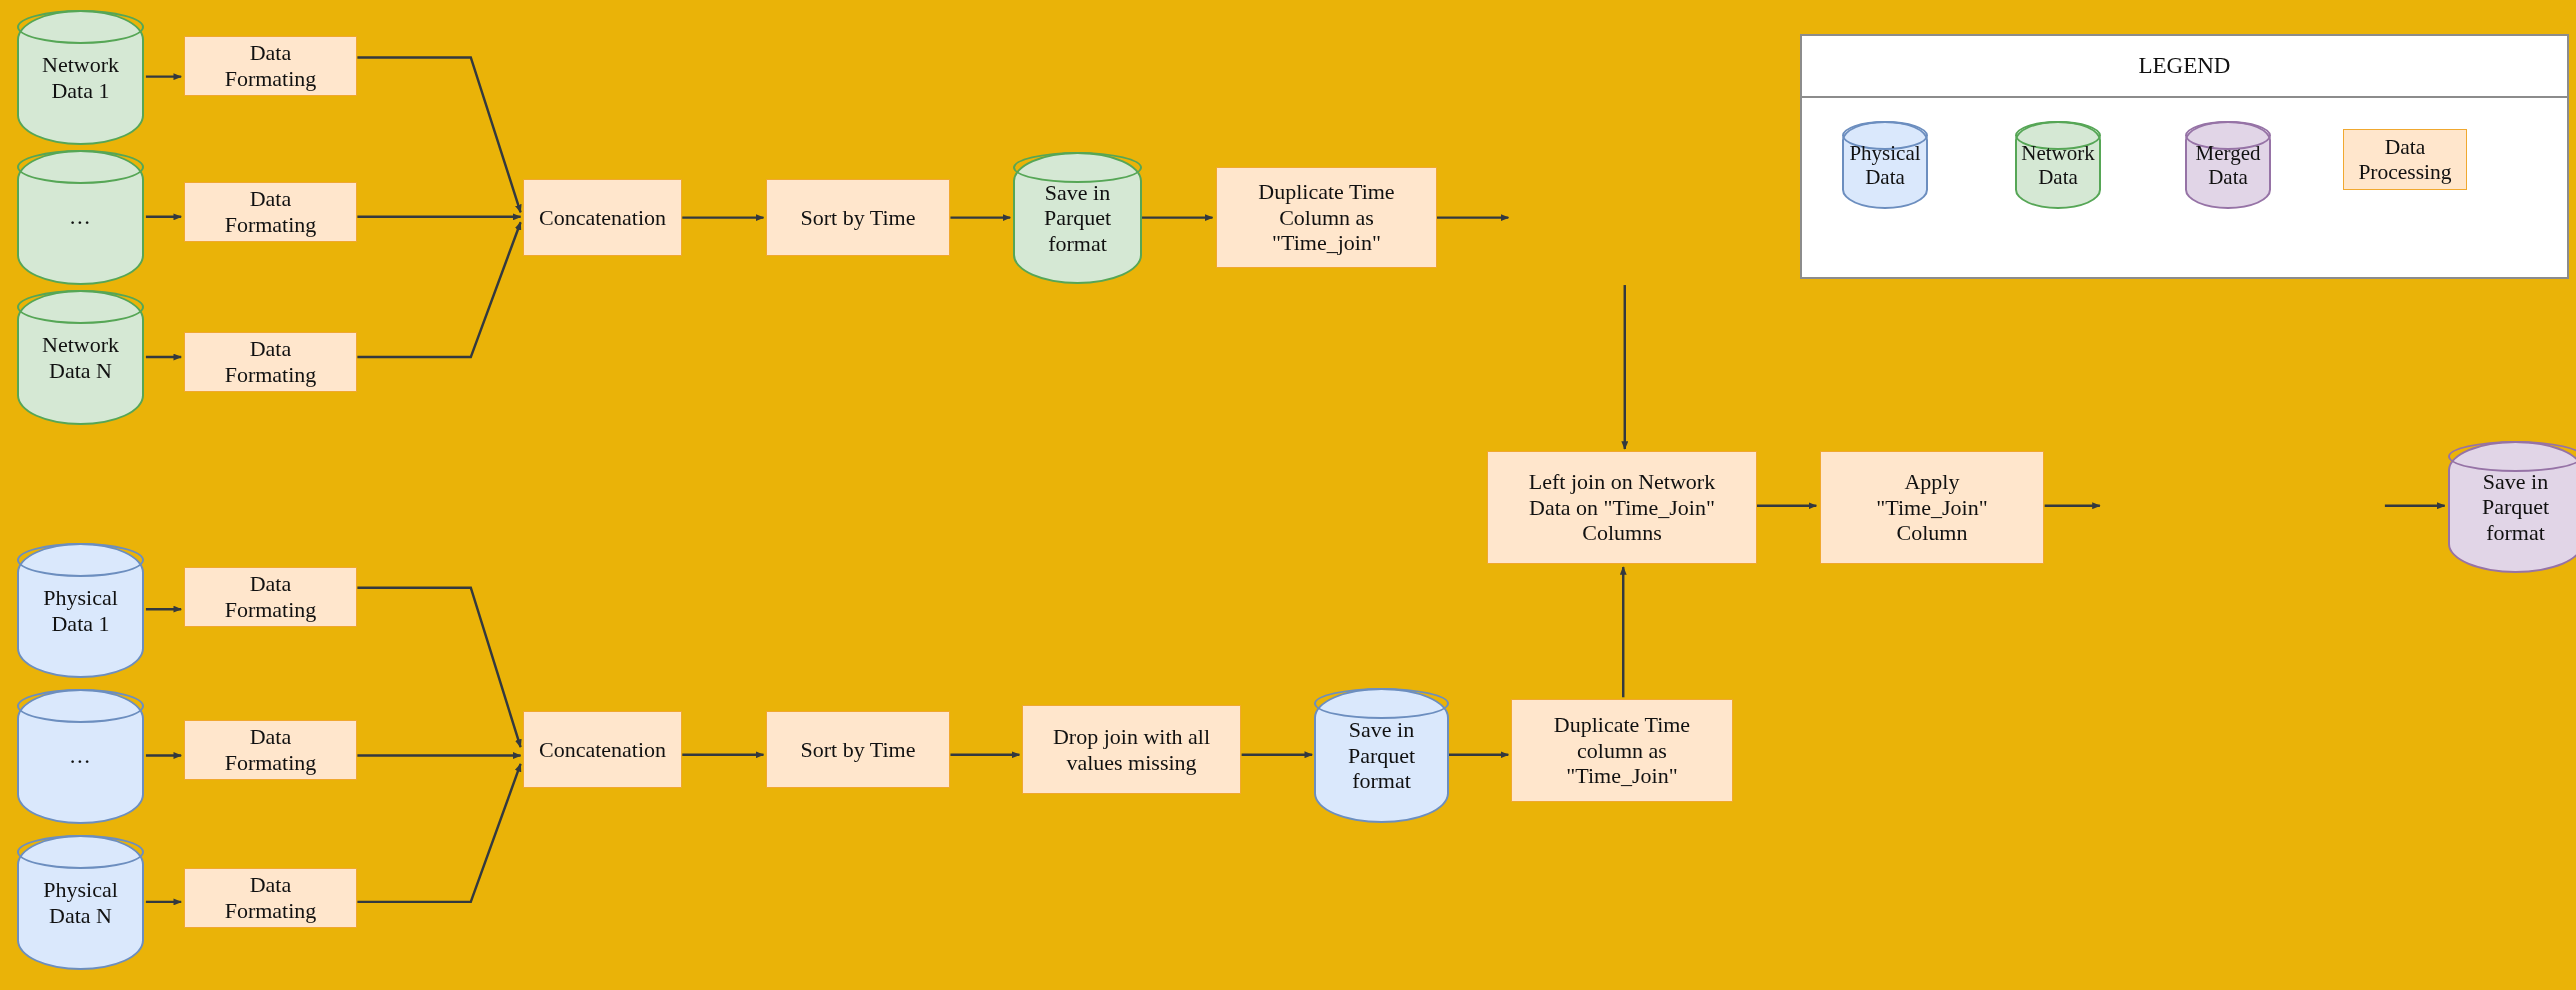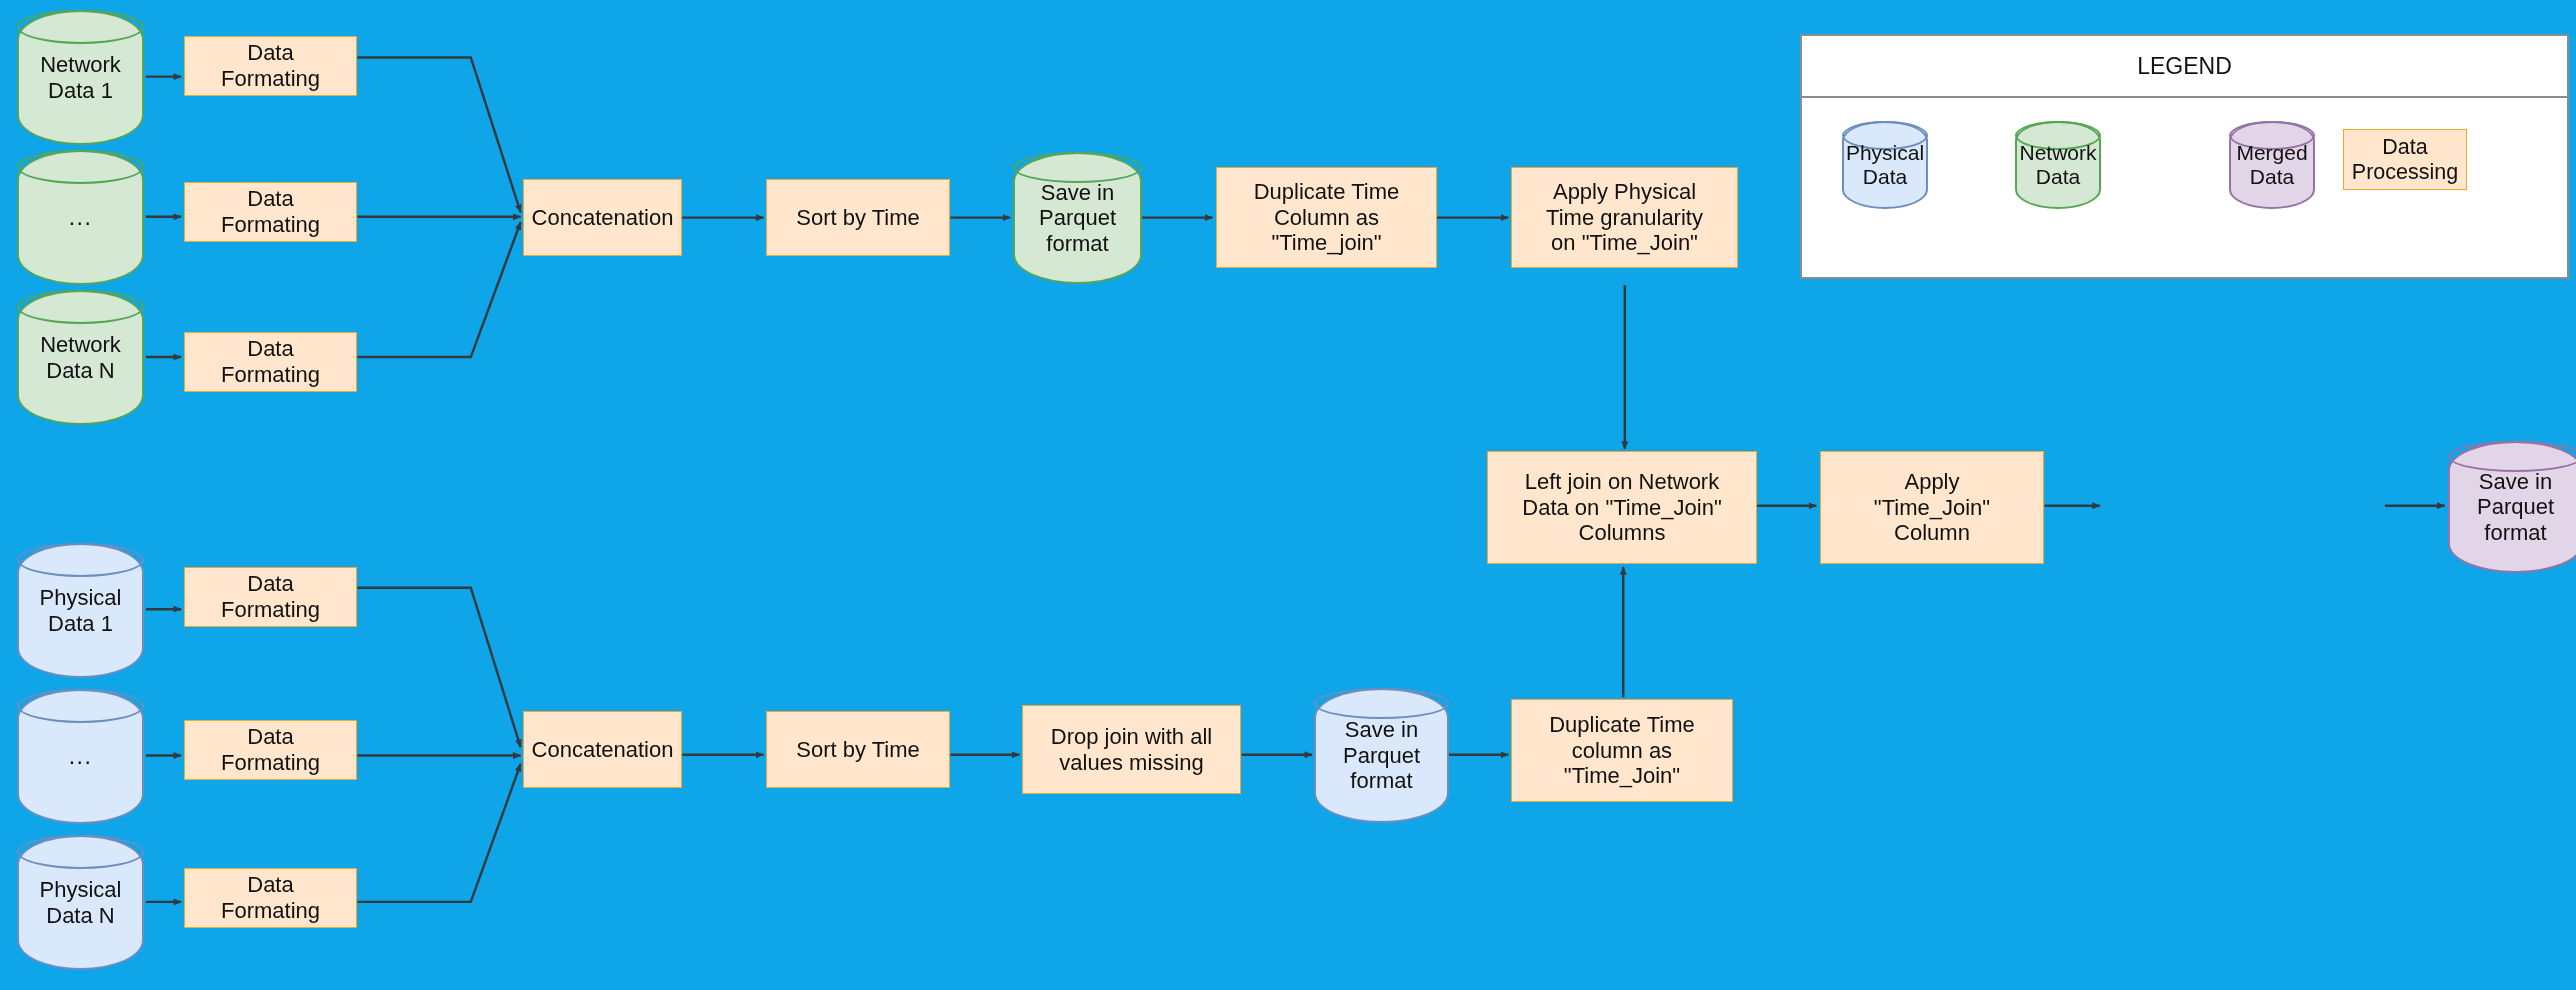--- a/index.html
+++ b/index.html
@@ -9,22 +9,23 @@
     background: #ffffff;
   }
   body {
     font-family: "Liberation Sans", sans-serif;
     color: #1a1a1a;
   }
   #canvas {
     position: relative;
     width: 2576px;
     height: 990px;
-    background: #0ea5e9;
+    background: #eab308;
     overflow: hidden;
+    font-family: Liberation Serif, serif;
   }
   #edges {
     position: absolute;
     left: 0;
     top: 0;
     width: 2576px;
     height: 990px;
     pointer-events: none;
   }
 
@@ -236,23 +237,20 @@
     <div class="body"></div>
     <div class="lid" style="height:31px;"></div>
     <div class="label" style="white-space:pre-line;">Save in
 Parquet
 format</div>
   </div>
 
   <div class="node proc" style="left:1216px; top:167px; width:221px; height:101px; white-space:pre-line;">Duplicate Time
 Column as
 "Time_join"</div>
-  <div class="node proc" style="left:1511px; top:167px; width:227px; height:101px; white-space:pre-line;">Apply Physical
-Time granularity
-on "Time_Join"</div>
 
   <div class="cyl blue" style="left:17px; top:543px; width:127px; height:135px;">
     <div class="body"></div>
     <div class="lid"></div>
     <div class="label" style="white-space:pre-line;">Physical
 Data 1</div>
   </div>
   <div class="cyl blue" style="left:17px; top:689px; width:127px; height:135px;">
     <div class="body"></div>
     <div class="lid"></div>
@@ -316,21 +314,21 @@
 Data</div>
       </div>
 
       <div class="cyl green legend-cyl" style="left:213px;">
         <div class="body"></div>
         <div class="lid"></div>
         <div class="label" style="white-space:pre-line;">Network
 Data</div>
       </div>
 
-      <div class="cyl purple legend-cyl" style="left:383px;margin-left:44px;">
+      <div class="cyl purple legend-cyl" style="left:383px;">
         <div class="body"></div>
         <div class="lid"></div>
         <div class="label" style="white-space:pre-line;">Merged
 Data</div>
       </div>
 
       <div class="legend-box" style="left:541px; white-space:pre-line;">Data
 Processing</div>
     </div>
   </div>

